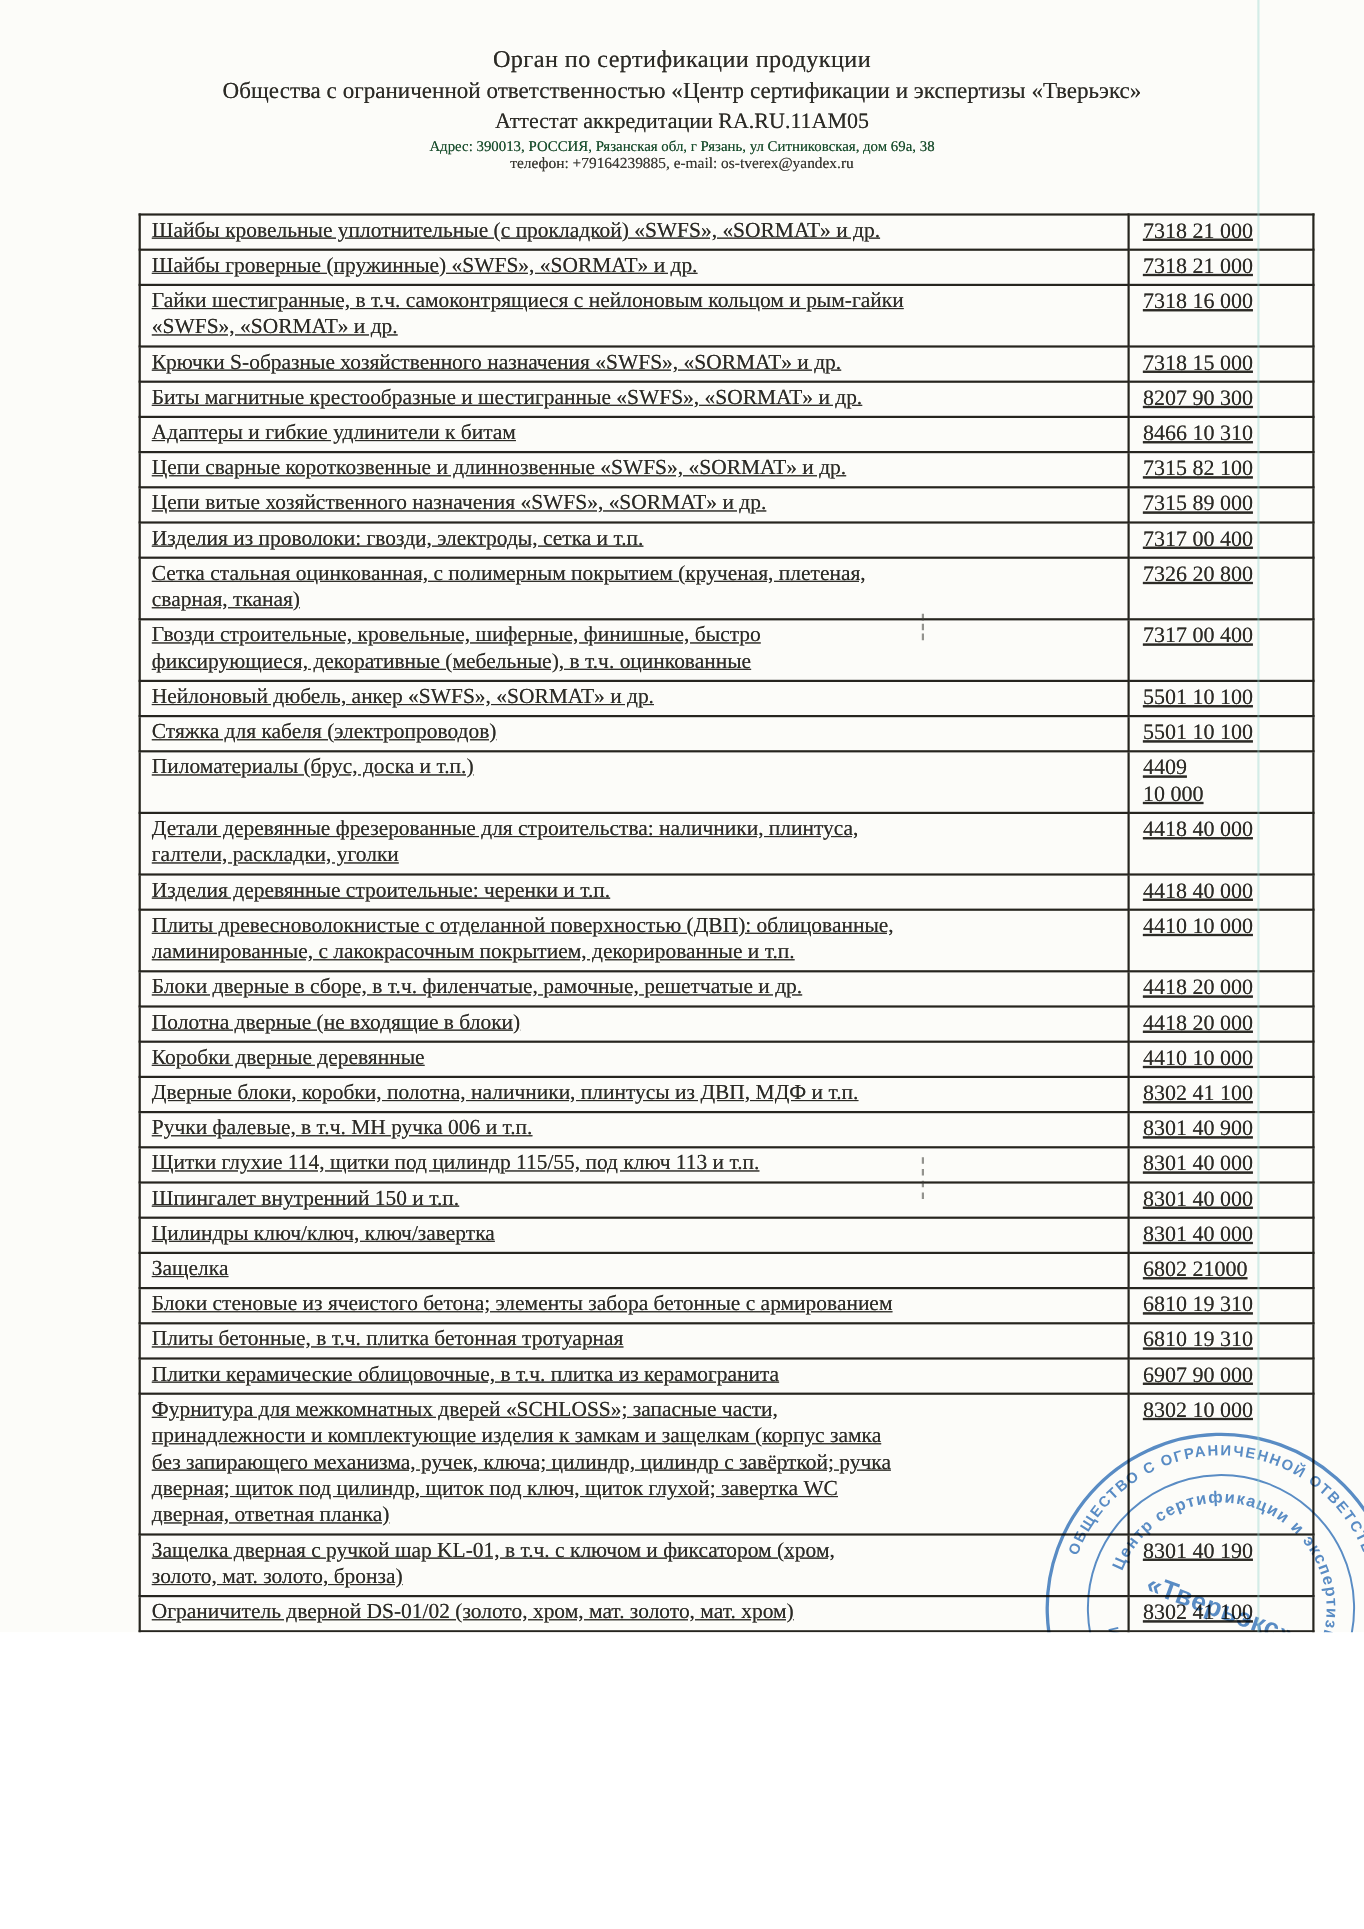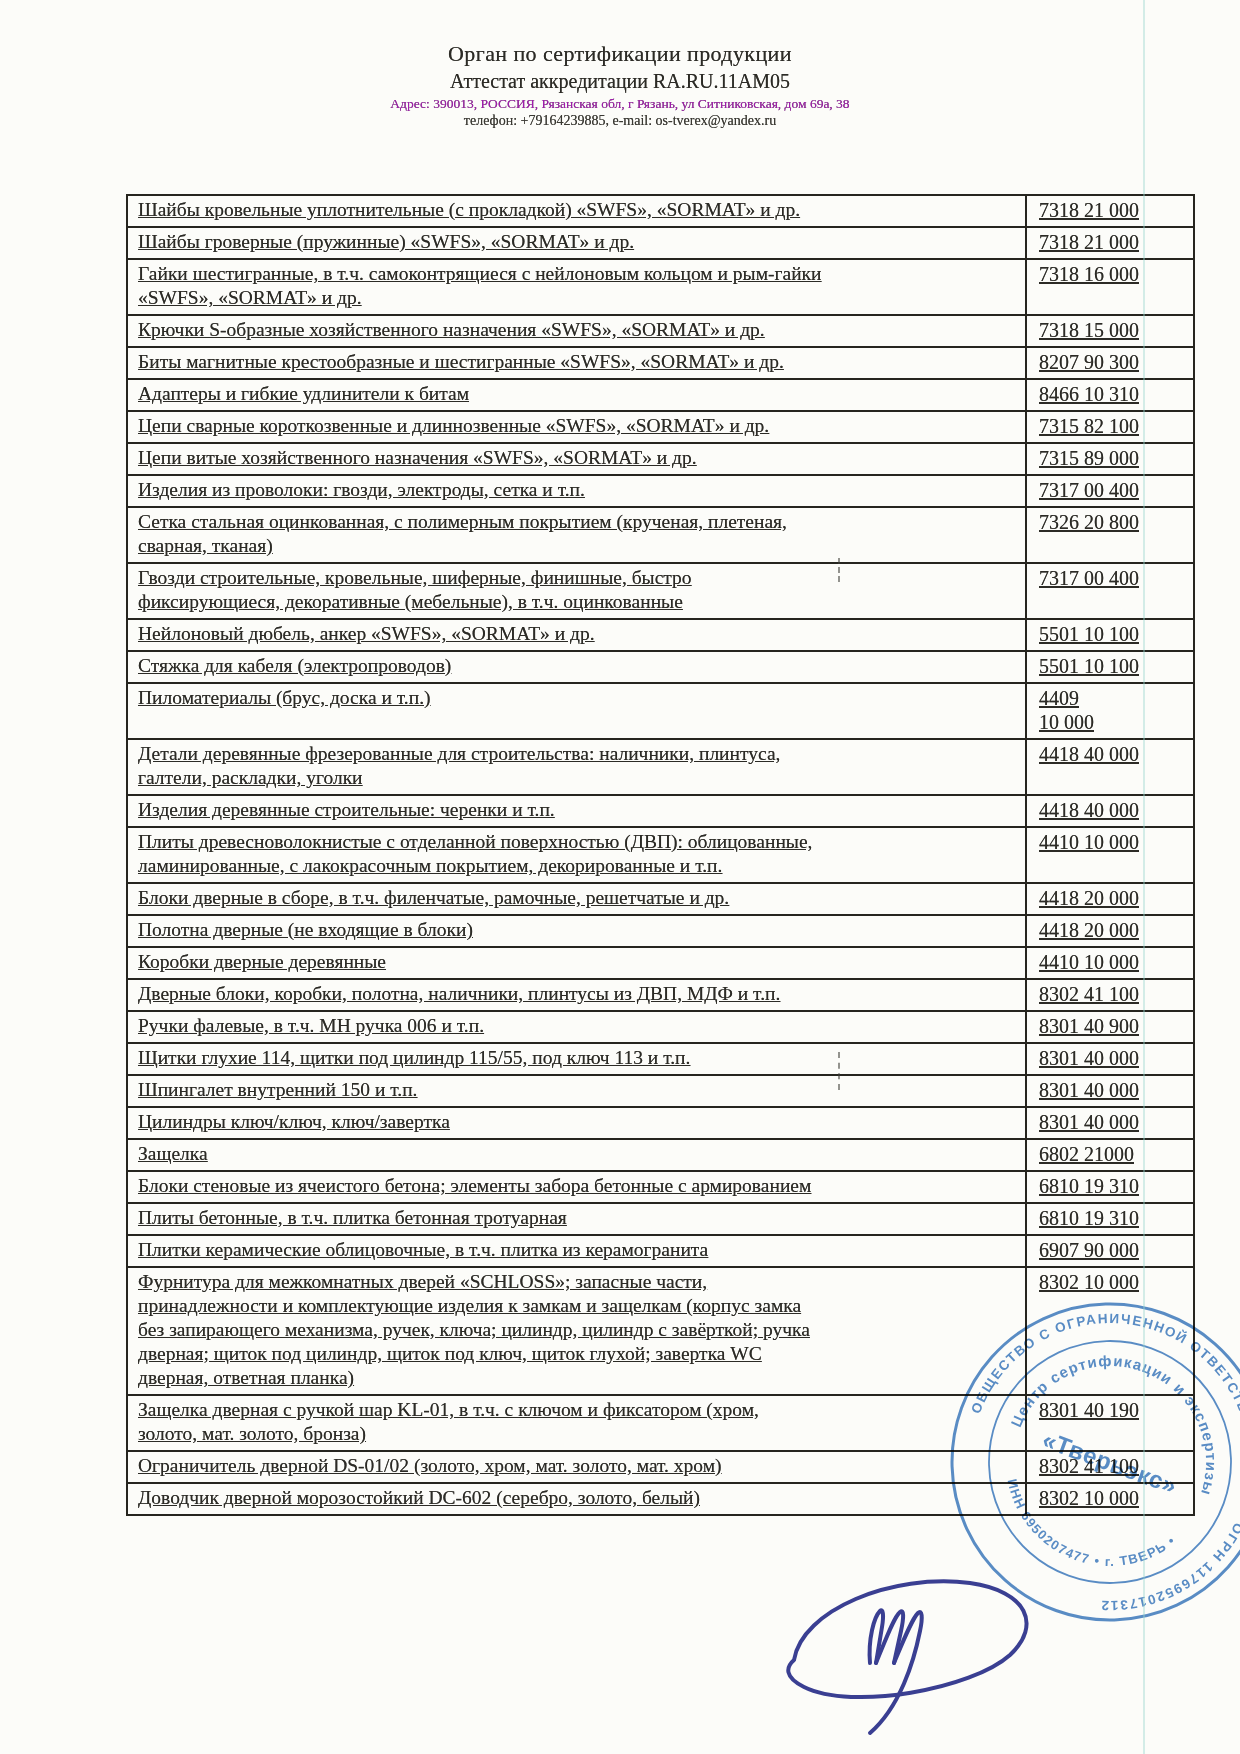--- a/index.html
+++ b/index.html
@@ -1,33 +1,33 @@
 <!DOCTYPE html>
 <html lang="ru"><head>
 <meta charset="utf-8">
 <style>
   html,body{margin:0;padding:0;}
   .page{
     position:relative;
-    width:1240px;height:1754px;
+    width:1240px;height:1484px;
     background:#fcfcf9;
     overflow:hidden;
     font-family:"Liberation Serif", serif;
     color:#2c2b26;
   }
   
   .doc-header{
     position:absolute;top:40px;left:0;width:100%;
     text-align:center;
     text-shadow:0 0 .6px rgba(44,43,38,.75);
   }
   .hl1{font-size:22px;line-height:28px;letter-spacing:.4px;}
   .hl2{font-size:21px;line-height:29px;}
   .hl3{font-size:20px;line-height:27px;}
-  .hl4{font-size:13.5px;line-height:17px;color:#a21caf;}
+  .hl4{font-size:13.5px;line-height:17px;color:#14532d;}
   .hl5{font-size:14px;line-height:17px;color:#3a3933;}
 
   
   table.products{
     position:absolute;left:126px;top:194px;
     width:1069px;
     border-collapse:collapse;
     table-layout:fixed;
     text-decoration:underline;
   }
@@ -85,20 +85,21 @@
   .mark-a{left:838px;top:558px;height:24px;}
   .mark-b{left:838px;top:1052px;height:38px;}
 </style>
 </head>
 <body>
 
 <div class="page">
 
   <div class="doc-header">
     <div class="hl1">Орган по сертификации продукции</div>
+    <div class="hl2">Общества с ограниченной ответственностью «Центр сертификации и экспертизы «Тверьэкс»</div>
     <div class="hl3">Аттестат аккредитации RA.RU.11AM05</div>
     <div class="hl4">Адрес: 390013, РОССИЯ, Рязанская обл, г Рязань, ул Ситниковская, дом 69а, 38</div>
     <div class="hl5">телефон: +79164239885, e-mail: os-tverex@yandex.ru</div>
   </div>
 
   <table class="products">
     <tbody>
         <tr>
           <td class="prod">Шайбы кровельные уплотнительные (с прокладкой) «SWFS», «SORMAT» и др.</td>
           <td class="code">7318 21 000</td>

